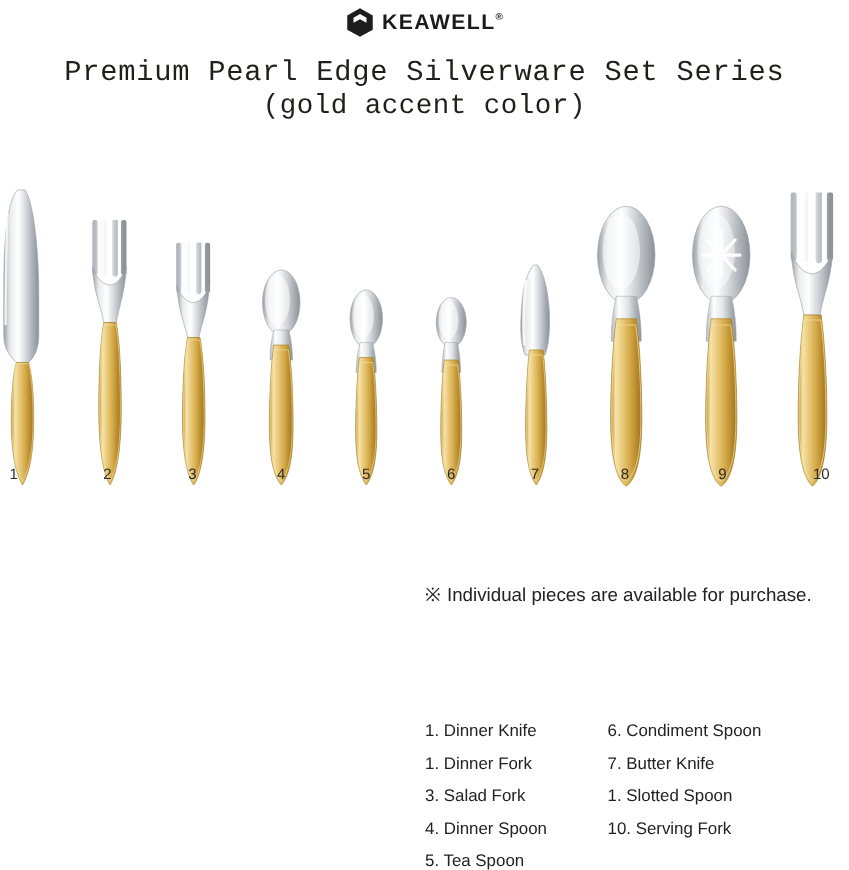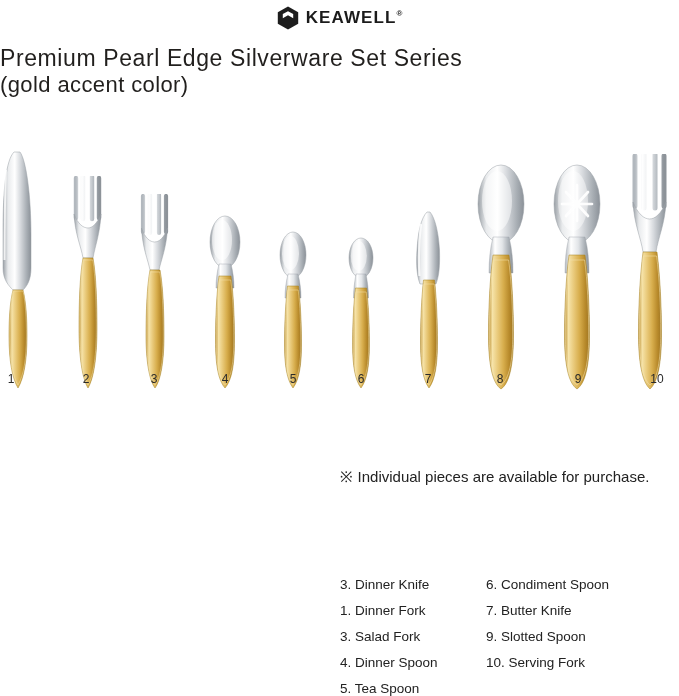--- a/index.html
+++ b/index.html
@@ -45,21 +45,22 @@
     vertical-align: super;
     letter-spacing: 0;
   }
 
   
   .title-block {
     position: absolute;
     top: 44px;
     left: 0;
     width: 679px;
-    font-family: Liberation Sans, sans-serif;
+    text-align: center;
+    font-family: Liberation Mono, monospace;
     color: #211f1d;
   }
   .title-line1 {
     font-size: 23px;
     letter-spacing: 0.6px;
     line-height: 28px;
   }
   .title-line2 {
     font-size: 22px;
     letter-spacing: 0.4px;
@@ -307,25 +308,25 @@
 </div>
 
 <div class="notes">
   <div class="note">
     <span class="mark">※</span><span>Individual pieces are available for purchase.</span>
   </div>
 </div>
 
 <div class="legend">
   <div class="legend-col left">
-    <span class="legend-item">3. Dinner Knife</span>
+    <span class="legend-item">1. Dinner Knife</span>
     <span class="legend-item">1. Dinner Fork</span>
     <span class="legend-item">3. Salad Fork</span>
     <span class="legend-item">4. Dinner Spoon</span>
     <span class="legend-item">5. Tea Spoon</span>
   </div>
   <div class="legend-col right">
     <span class="legend-item">6. Condiment Spoon</span>
     <span class="legend-item">7. Butter Knife</span>
-    <span class="legend-item">9. Slotted Spoon</span>
+    <span class="legend-item">1. Slotted Spoon</span>
     <span class="legend-item">10. Serving Fork</span>
   </div>
 </div>
 
 </body></html>

